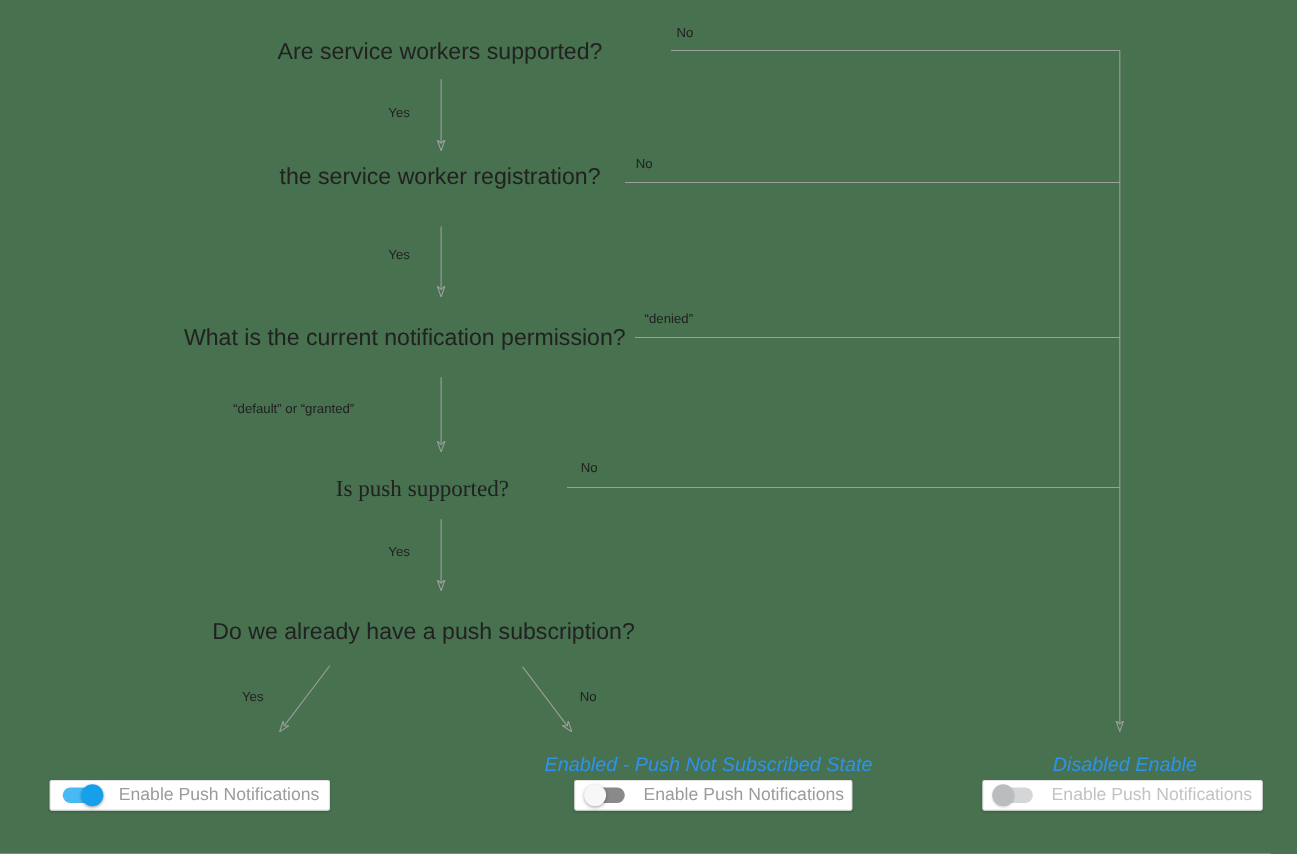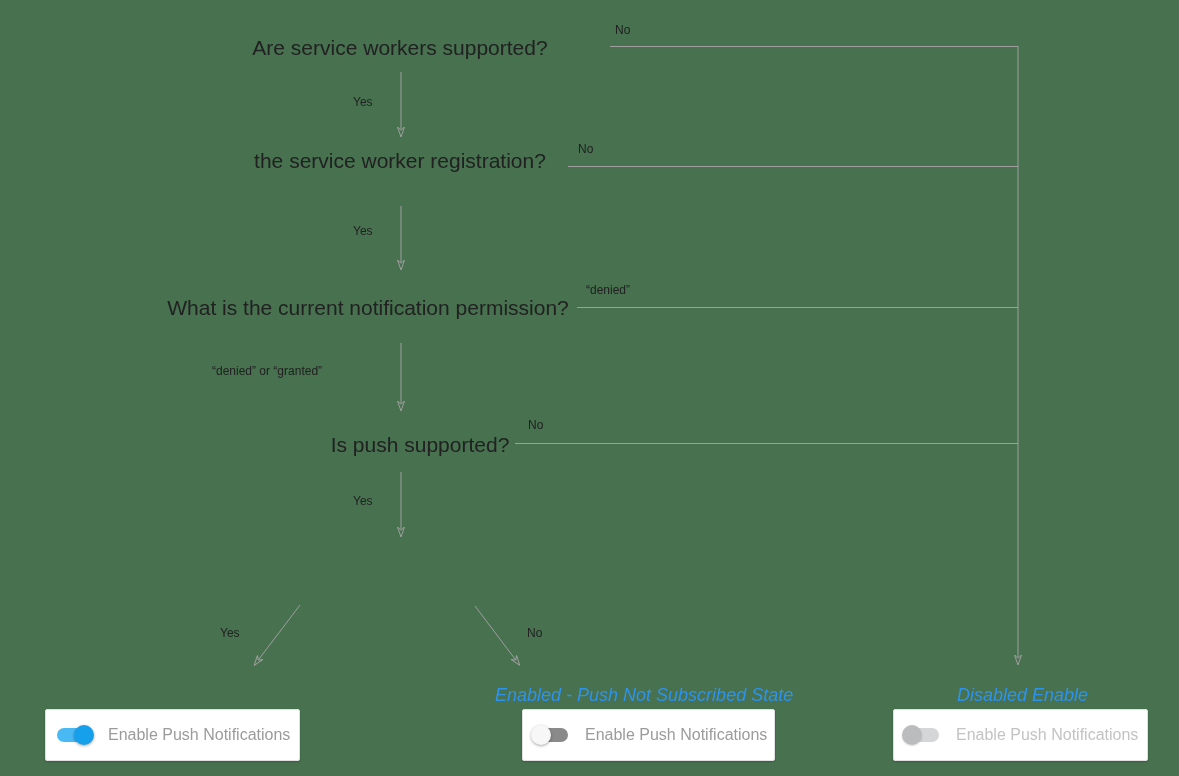--- a/index.html
+++ b/index.html
@@ -32,21 +32,21 @@
   .state-title {
     position:absolute;
     color: var(--state-title, #2E93EE);
     font-size: 18px;
     font-style: italic;
     white-space: nowrap;
   }
   .card {
     position:absolute;
     top:709px;
-    height:52px;
+    height:28px;
     width:255px;
     background: var(--card-bg, #fff);
     border: 1px solid var(--card-border, #E0E0E0);
     box-sizing: border-box;
     border-radius: 2px;
     box-shadow: 0 1px 2px rgba(0,0,0,0.18);
     display:flex;
     align-items:center;
     padding-left:8px;
   }
@@ -97,31 +97,32 @@
   </svg>
 
   <div class="question" style="left:400px; top:33px;">Are service workers supported?</div>
 
   <div class="question" style="left:400px; top:146px;">
     <div>the service worker registration?</div>
   </div>
 
   <div class="question" style="left:368px; top:293px;">What is the current notification permission?</div>
 
-  <div class="question" style="left:420px; top:430px;">Is push supported?</div>
+  <div class="question" style="left:384px; top:430px;font-family:Liberation Serif, serif;">Is push supported?</div>
 
+  <div class="question" style="left:385px; top:560px;">Do we already have a push subscription?</div>
 
   <div class="branch-label" style="left:615px; top:23px;">No</div>
   <div class="branch-label" style="left:353px; top:95px;">Yes</div>
 
   <div class="branch-label" style="left:578px; top:142px;">No</div>
   <div class="branch-label" style="left:353px; top:224px;">Yes</div>
 
   <div class="branch-label" style="left:586px; top:283px;">“denied”</div>
-  <div class="branch-label" style="left:212px; top:364px;">“denied” or “granted”</div>
+  <div class="branch-label" style="left:212px; top:364px;">“default” or “granted”</div>
 
   <div class="branch-label" style="left:528px; top:418px;">No</div>
   <div class="branch-label" style="left:353px; top:494px;">Yes</div>
 
   <div class="branch-label" style="left:220px; top:626px;">Yes</div>
   <div class="branch-label" style="left:527px; top:626px;">No</div>
 
   <div class="state-title" style="left:495px; top:685px;">Enabled - Push Not Subscribed State</div>
   <div class="state-title" style="left:957px; top:685px;">Disabled Enable</div>
 

